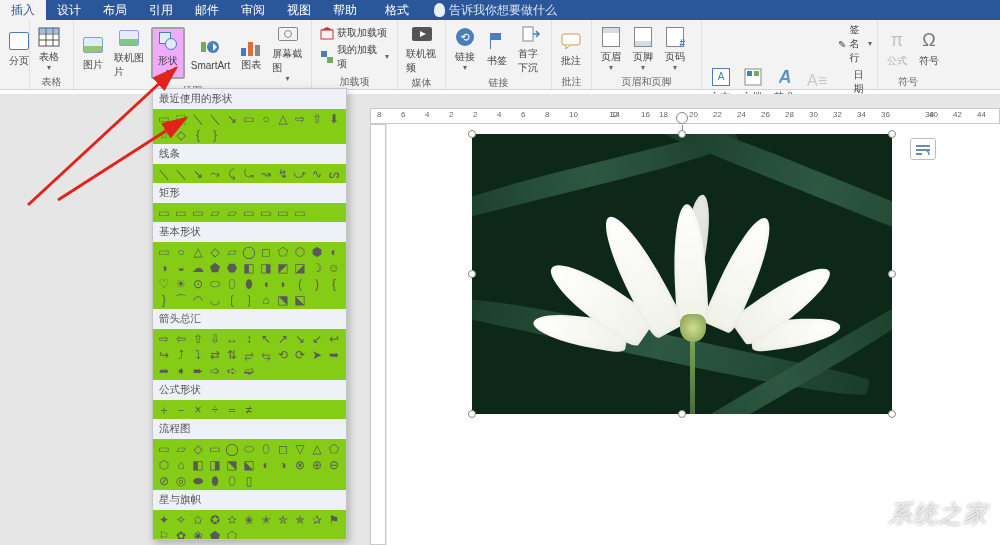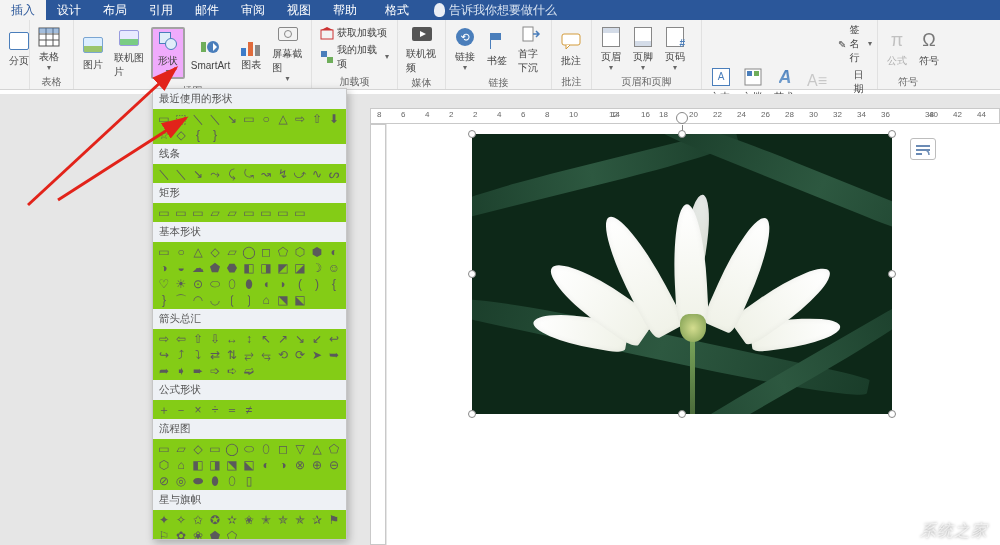--- a/index.html
+++ b/index.html
@@ -92,21 +92,21 @@
 
 
 .hdl { position: absolute; width: 8px; height: 8px; border: 1px solid #888; background: #fff; border-radius: 50%; }
 .rot { position: absolute; left: 50%; top: -22px; width: 12px; height: 12px; margin-left: -6px; border: 1.5px solid #888; border-radius: 50%; }
 .rot::before { content:""; position:absolute; left:50%; top:12px; width:1px; height:8px; background:#888; }
 
 
 .layout-btn { position:absolute; right:-44px; top:4px; width:26px; height:22px; border:1px solid #bdbdbd; background:#fff; border-radius:3px; display:flex; align-items:center; justify-content:center; }
 
 
-.wm { position: absolute; right: 12px; bottom: 0; color: rgba(255,255,255,.6); font-size: 16px; font-style: italic; letter-spacing: 1px; z-index: 50; display:flex; align-items:center; gap:16px; text-shadow:0 0 3px rgba(0,0,0,.4); }
+.wm { position: absolute; right: 12px; bottom: 15px; color: rgba(255,255,255,.6); font-size: 24px; font-style: italic; letter-spacing: 1px; z-index: 50; display:flex; align-items:center; gap:16px; text-shadow:0 0 3px rgba(0,0,0,.4); }
 .wm-house { width: 34px; height: 28px; position:relative; opacity:.6; }
 .wm-house::before{content:"";position:absolute;left:3px;bottom:0;width:24px;height:14px;border:2px solid #fff;border-top:none;}
 .wm-house::after{content:"";position:absolute;left:0;top:0;width:0;height:0;border-left:17px solid transparent;border-right:17px solid transparent;border-bottom:14px solid rgba(255,255,255,.7);}
 </style>
 </head>
 <body>
 
 <div class="tab-strip">
   <div class="tab active">插入</div>
   <div class="tab">设计</div>

